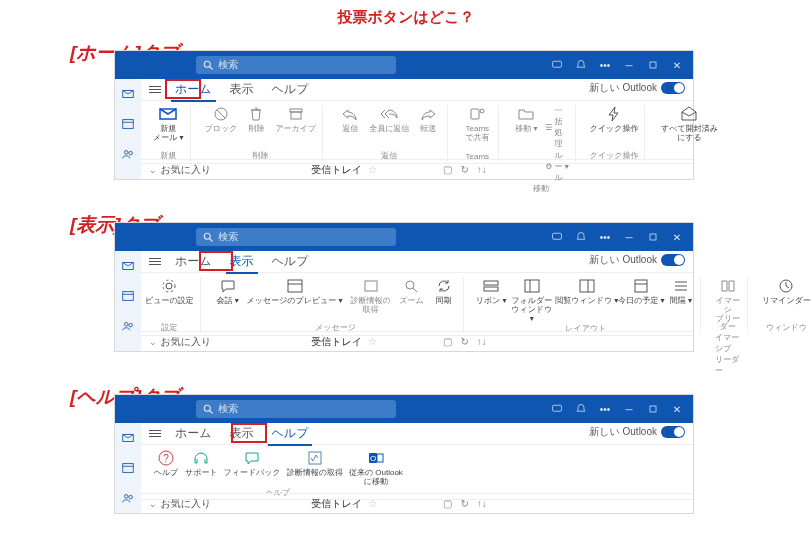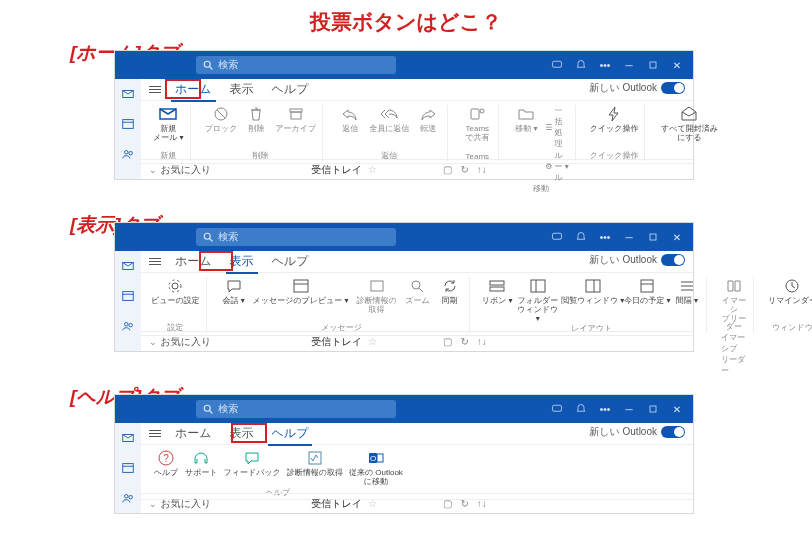--- a/index.html
+++ b/index.html
@@ -8,21 +8,21 @@
     font-size: 11px;
     background: #fff;
     width: 812px;
     height: 541px;
     position: relative;
     color: #333;
   }
   .page-title {
     text-align: center;
     color: #d32020;
-    font-size: 21px;
+    font-size: 15px;
     font-weight: bold;
     padding: 8px 0 4px;
   }
   .section-label {
     position: absolute;
     left: 70px;
     color: #d32020;
     font-size: 19px;
     font-weight: bold;
     font-style: italic;
@@ -462,21 +462,21 @@
       </div>
     <div class="tab">ホーム</div>
     <div class="tab active">表示</div>
     <div class="tab">ヘルプ</div>
     <div class="red-box" style="left:58px; top:0px; width:34px; height:20px;"></div>
     <div class="new-outlook">
       <span>新しい Outlook</span>
       <span class="toggle"></span>
     </div>
   </div>
-  <div class="ribbon" style="margin-left:24px">
+  <div class="ribbon" style="margin-left:18px">
     <div class="group">
       <div class="group-items">
         <div class="cmd enabled">
             <div class="ico">
               <svg viewBox="0 0 20 18">
                 <circle cx="10" cy="9" r="3" fill="none" stroke="#555"></circle>
                 <circle cx="10" cy="9" r="6" fill="none" stroke="#555" stroke-dasharray="2 3"></circle>
               </svg>
             </div>
             <div class="lbl">ビューの設定</div>

